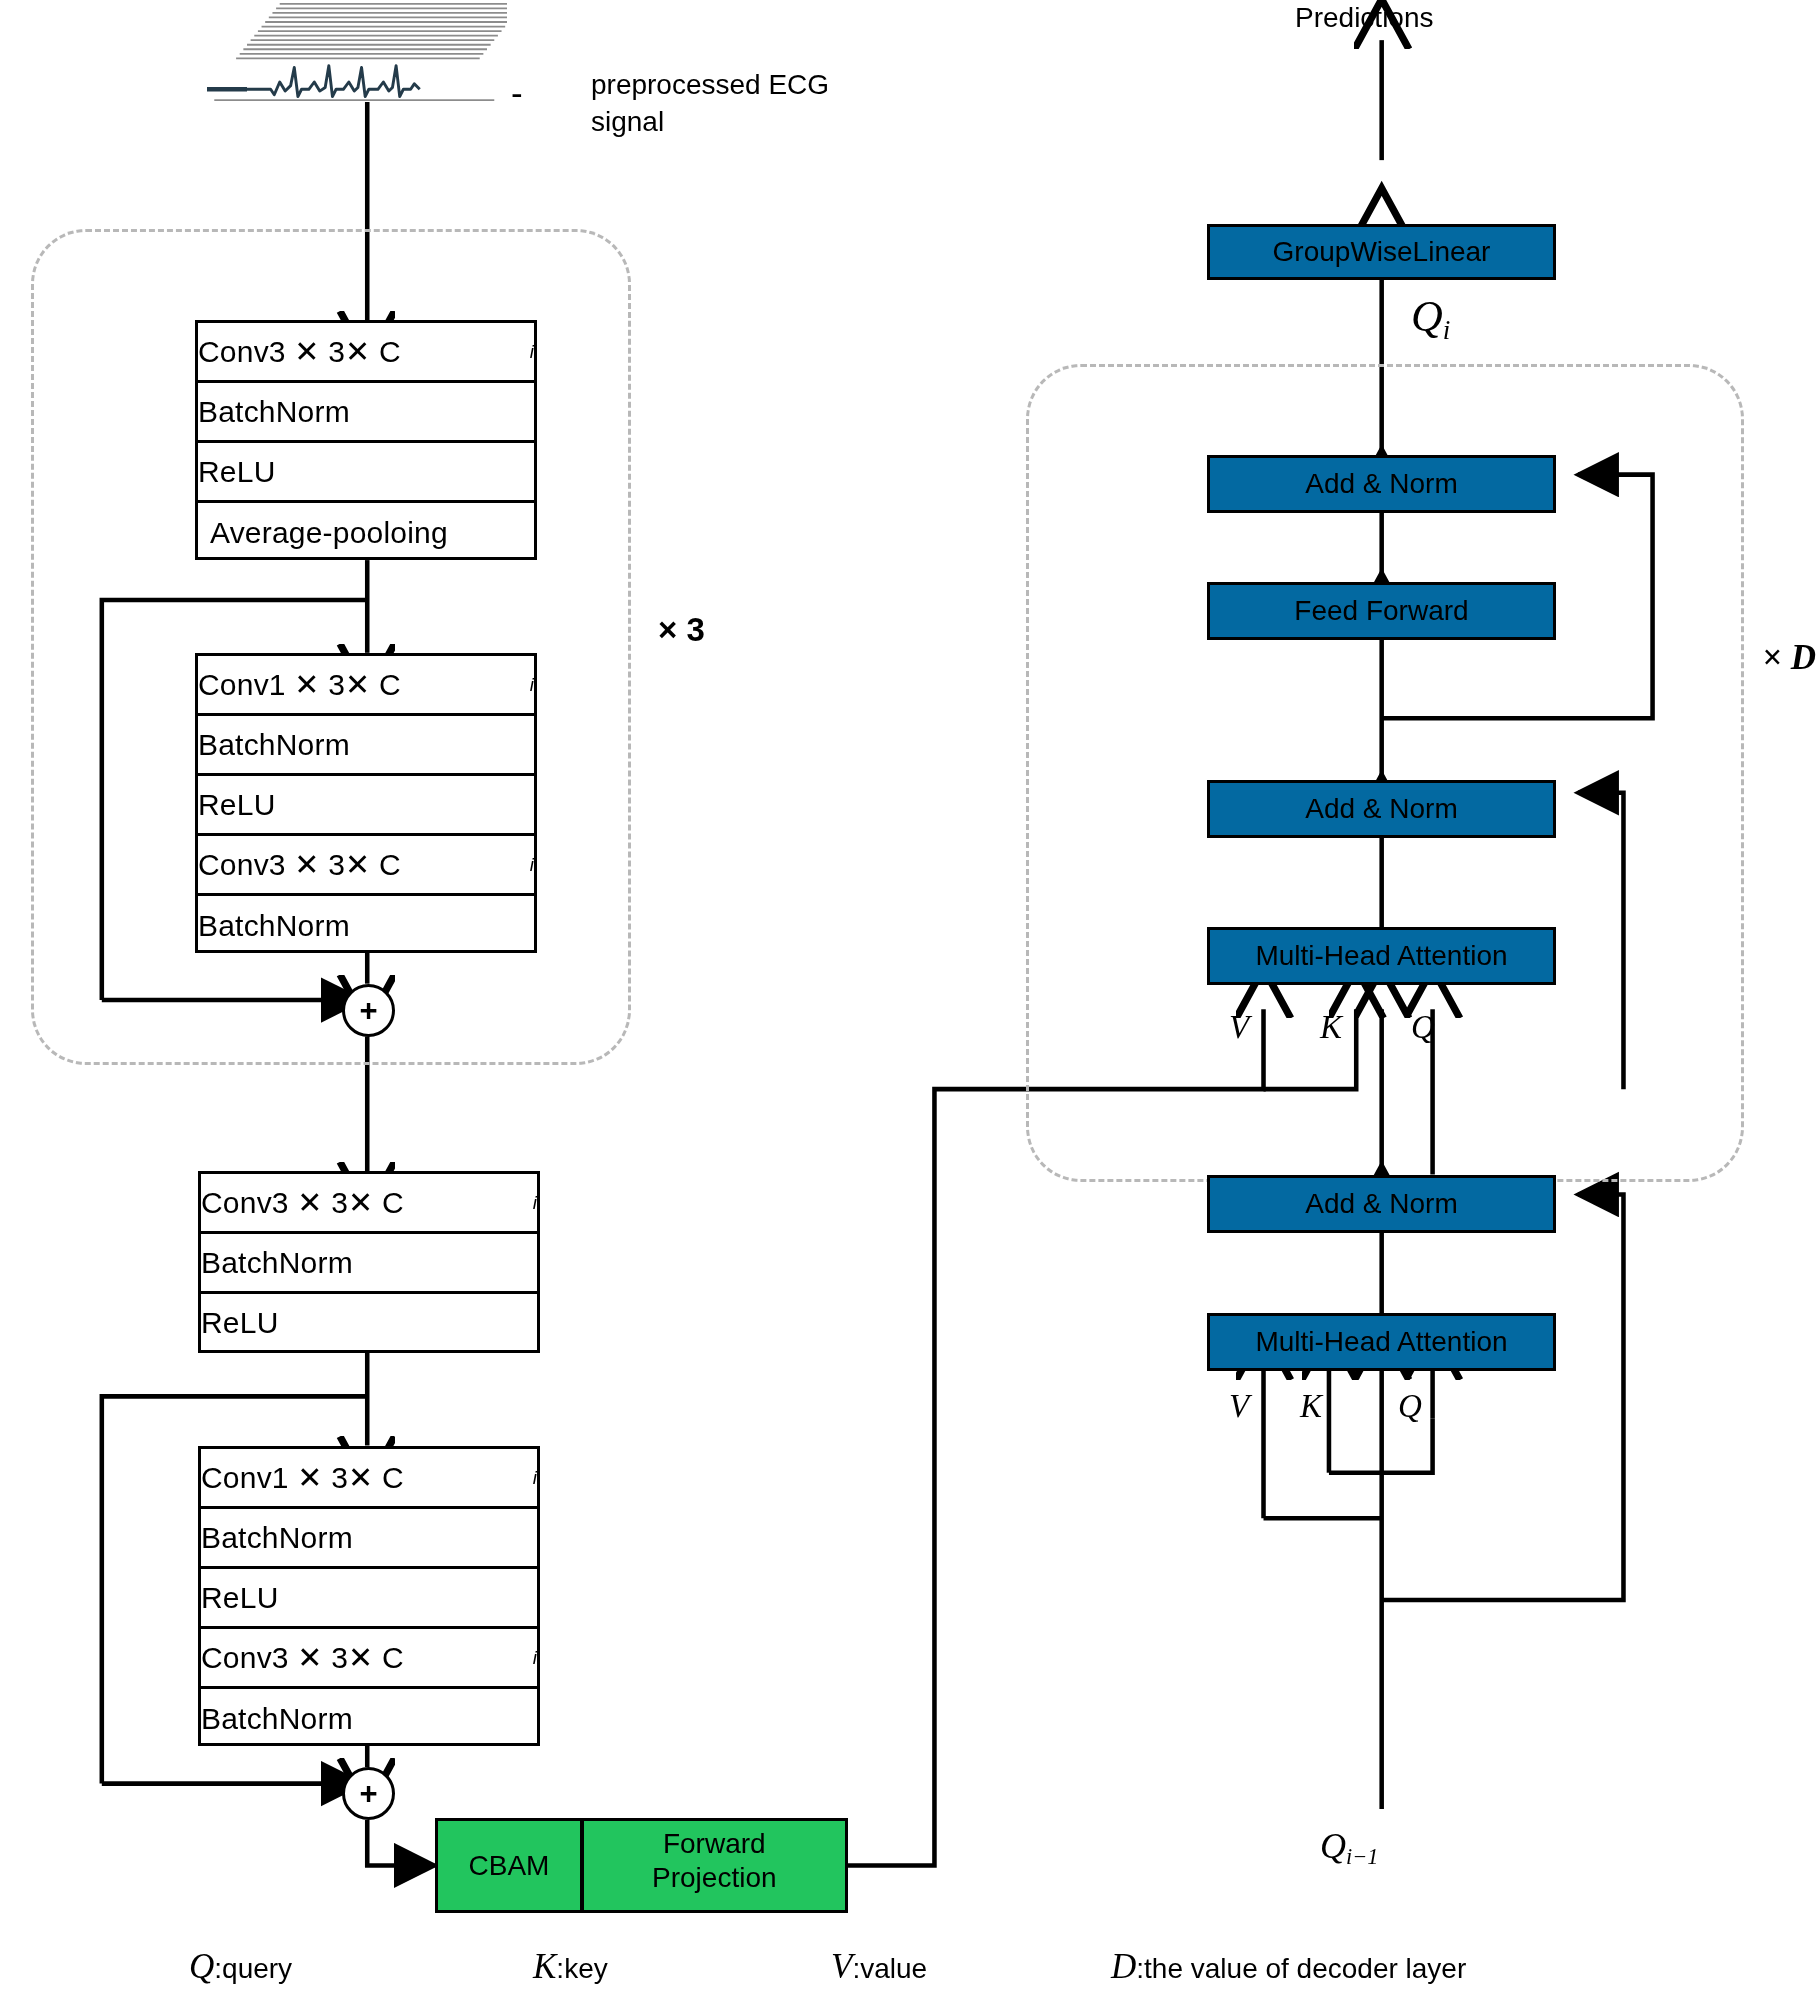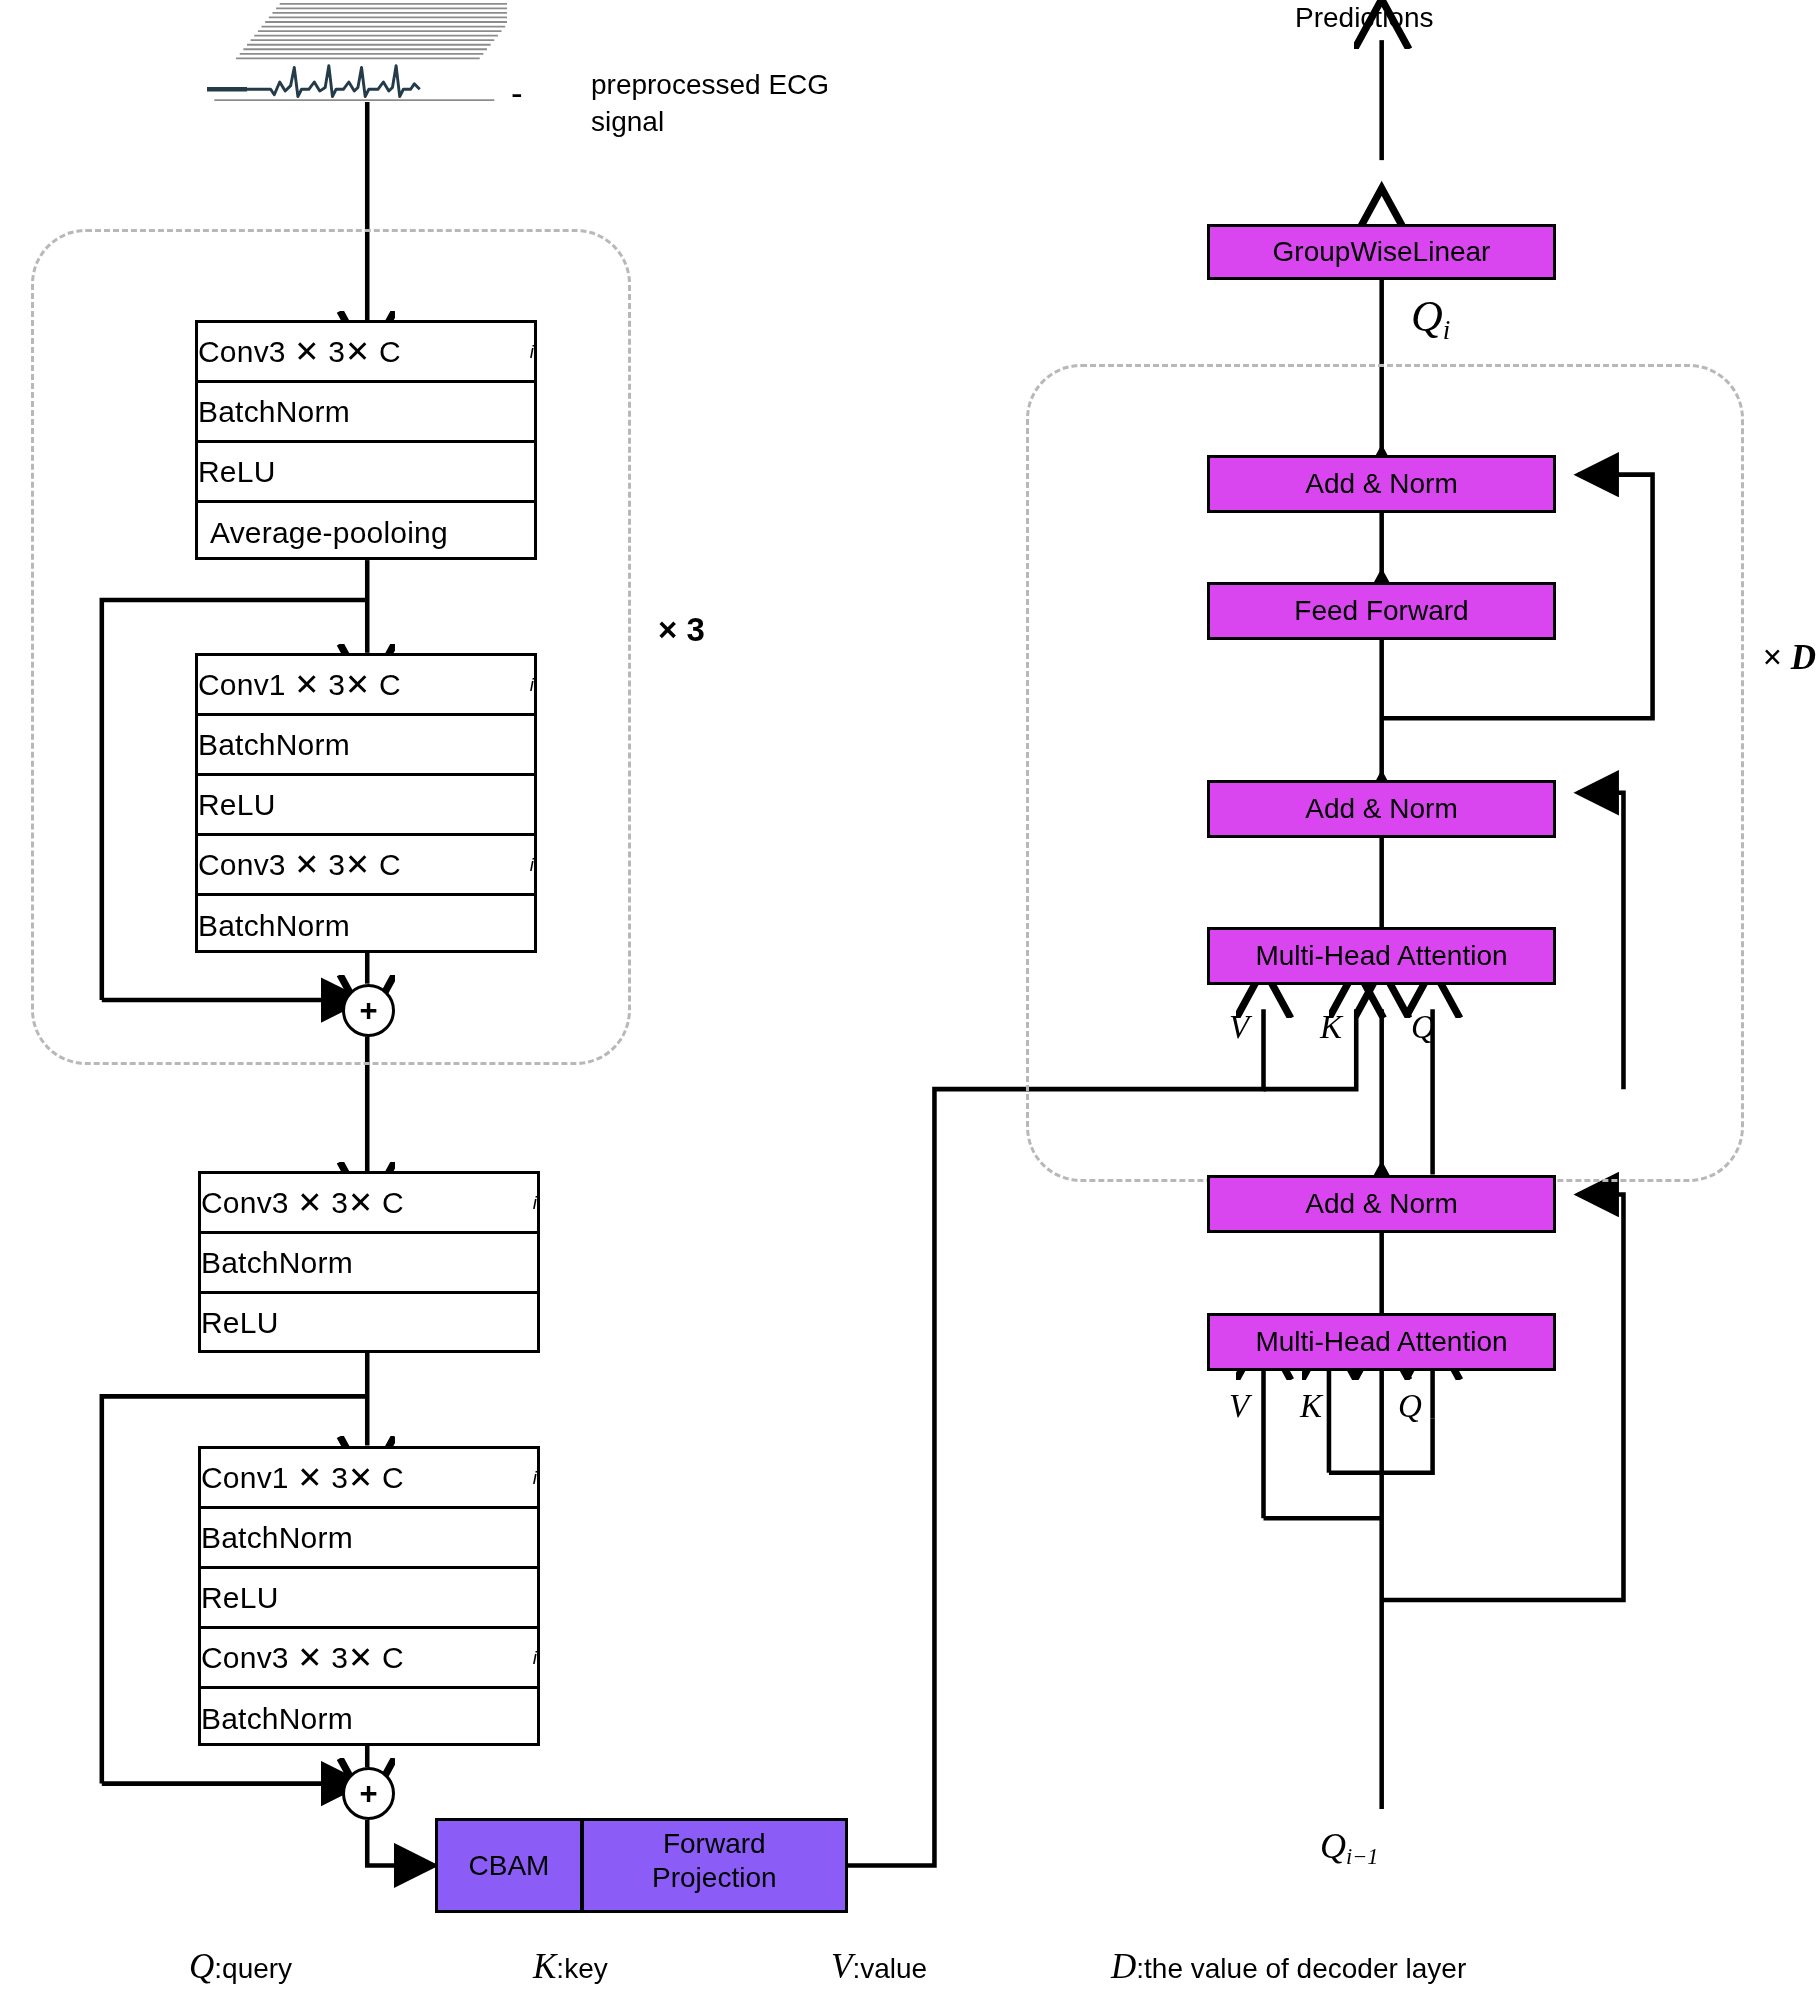--- a/index.html
+++ b/index.html
@@ -7,40 +7,40 @@
        font-family:"Liberation Sans","DejaVu Sans",sans-serif;color:#000;}
   .stage{position:absolute;left:0;top:0;width:1818px;height:2011px;overflow:hidden;}
   svg.wires{position:absolute;left:0;top:0;width:1818px;height:2011px;pointer-events:none;}
 
   
   .stack{position:absolute;border:3.6px solid #000;background:#fff;box-sizing:border-box;}
   .stack .row{border-bottom:3.6px solid #000;display:flex;align-items:center;justify-content:space-between;
               font-size:30px;letter-spacing:0.2px;box-sizing:border-box;}
   .stack .row:last-child{border-bottom:none;}
 
-  .plainbox{position:absolute;border:3.6px solid #000;background:#d946ef;box-sizing:border-box;
+  .plainbox{position:absolute;border:3.6px solid #000;background:#0369a1;box-sizing:border-box;
             display:flex;align-items:center;justify-content:center;font-size:28px;}
 
   
   .dashgroup{position:absolute;border:3.6px dashed #b8b8b8;border-radius:55px;box-sizing:border-box;}
 
   
   .txt{position:absolute;font-size:28px;white-space:pre;line-height:1.25;}
   .math{font-family:"Liberation Serif","DejaVu Serif",serif;font-style:italic;}
   .mathbold{font-family:"Liberation Serif","DejaVu Serif",serif;font-style:italic;font-weight:bold;}
   .sub{font-size:.62em;vertical-align:-0.28em;font-style:italic;}
   .bold{font-weight:bold;}
 
   
   .plus{position:absolute;border:3.6px solid #000;border-radius:50%;background:#fff;
         display:flex;align-items:center;justify-content:center;font-size:31px;font-weight:bold;
         box-sizing:border-box;}
 
   
-  .cbamwrap{position:absolute;border:3.6px solid #000;background:#8b5cf6;box-sizing:border-box;display:flex;}
+  .cbamwrap{position:absolute;border:3.6px solid #000;background:#22c55e;box-sizing:border-box;display:flex;}
   .cbamwrap .cell{display:flex;align-items:center;justify-content:center;font-size:28px;box-sizing:border-box;}
   .cbamwrap .divider{width:3.6px;background:#000;}
   .lp{position:relative;}
   .lp .l1{position:absolute;left:0;right:0;top:7.3px;text-align:center;font-size:28px;}
   .lp .l2{position:absolute;left:0;right:0;top:41px;text-align:center;font-size:28px;}
 
   
   .ecg{position:absolute;}
 
   .legend{position:absolute;display:flex;align-items:baseline;font-size:28px;}

